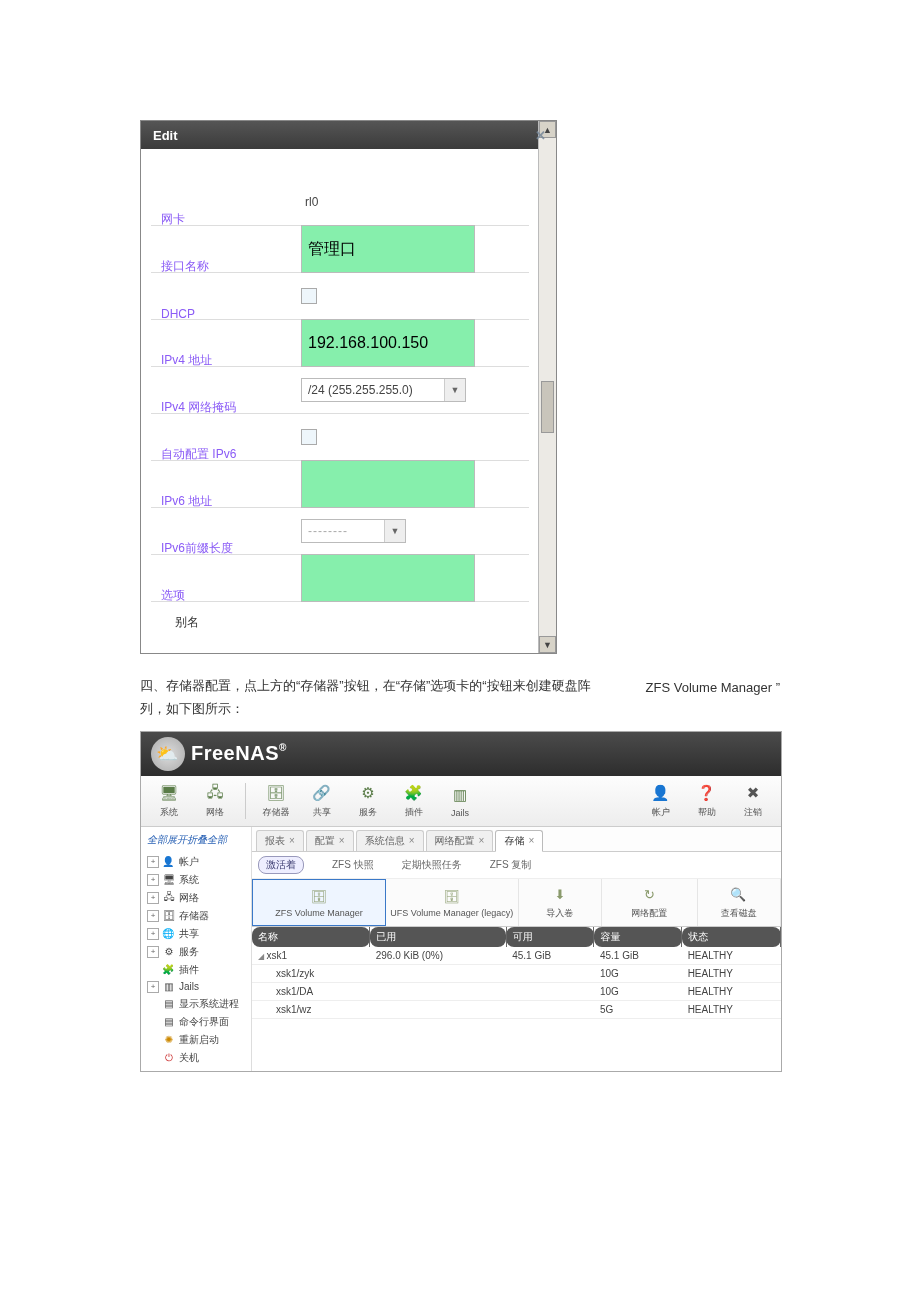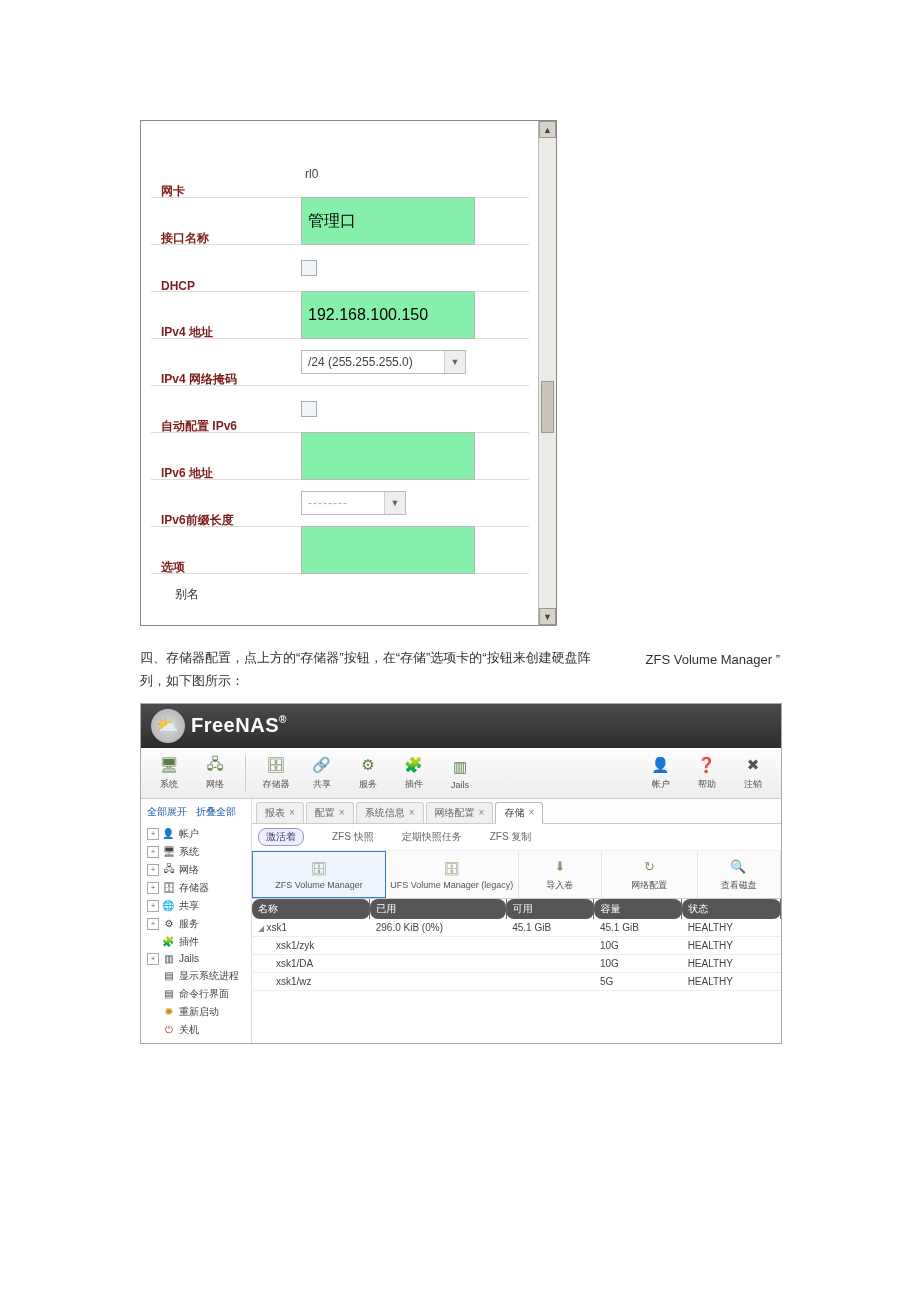--- a/index.html
+++ b/index.html
@@ -77,23 +77,23 @@
   .form-row {
     display: flex;
     align-items: center;
     height: 46px;
     border-top: 1px solid #ddd;
   }
   .form-row:first-child { border-top: none; }
   .form-label {
     width: 140px;
     padding-left: 10px;
-    font-weight: bold;
+    font-weight: normal;
     font-size: 12px;
-    color: #7f1d1d;
+    color: #8b5cf6;
     margin-top: 35px;
   }
   .form-field {
     flex: 1;
     padding-right: 10px;
     display: flex;
     align-items: center;
   }
   .txt-input {
     border: 1px solid #bbb;
@@ -222,23 +222,24 @@
   }
   .sidebar {
     width: 110px;
     background:#fff;
     border-right:1px solid #ddd;
     padding: 4px 0;
     font-size:10px;
   }
   .side-top {
     display:flex;
-    gap:9px;
+    gap:0;
     padding: 2px 6px 6px 6px;
     color:#2a62b5;
+    font-style:italic;
   }
   .side-top span { cursor:default; }
   .tree-item {
     display:flex;
     align-items:center;
     gap:4px;
     padding: 2px 4px 2px 6px;
     color:#444;
     white-space:nowrap;
   }
@@ -367,20 +368,24 @@
 
 <div class="page">
 
   <div class="edit-dialog">
     <div class="scrollbar-track">
       <div class="scroll-btn up">▲</div>
       <div class="scroll-thumb"></div>
       <div class="scroll-btn down">▼</div>
     </div>
 
+    <div class="dialog-titlebar">
+      <span>Edit</span>
+      <span class="dialog-close">✕</span>
+    </div>
 
     <div class="dialog-body">
       <div class="form-row">
         <div class="form-label">网卡</div>
         <div class="form-field">
             <span class="txt-static">rl0</span>
           </div>
       </div>
       <div class="form-row">
         <div class="form-label">接口名称</div>

